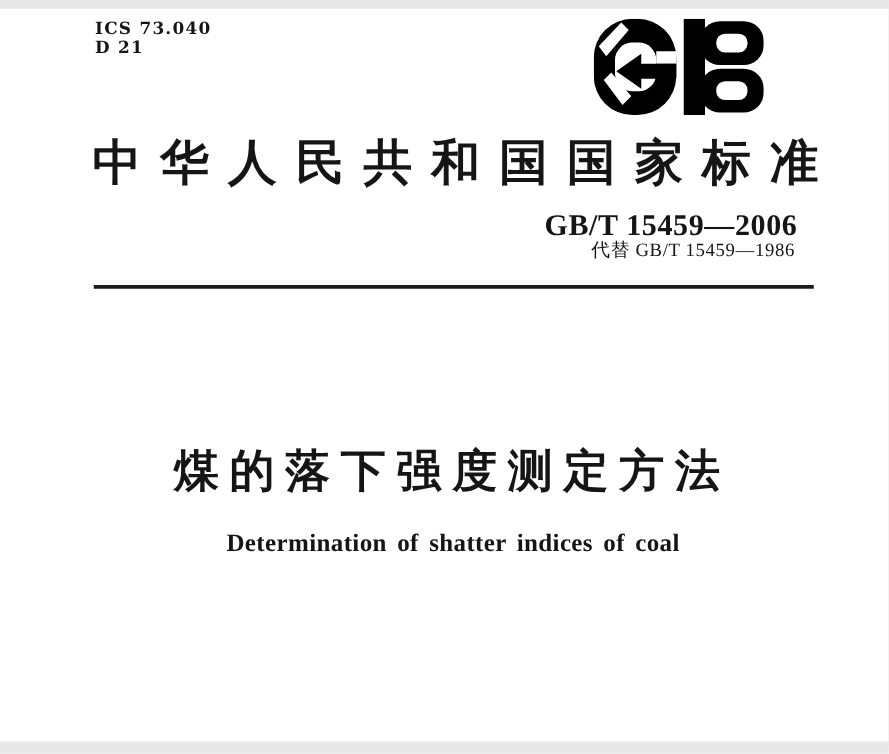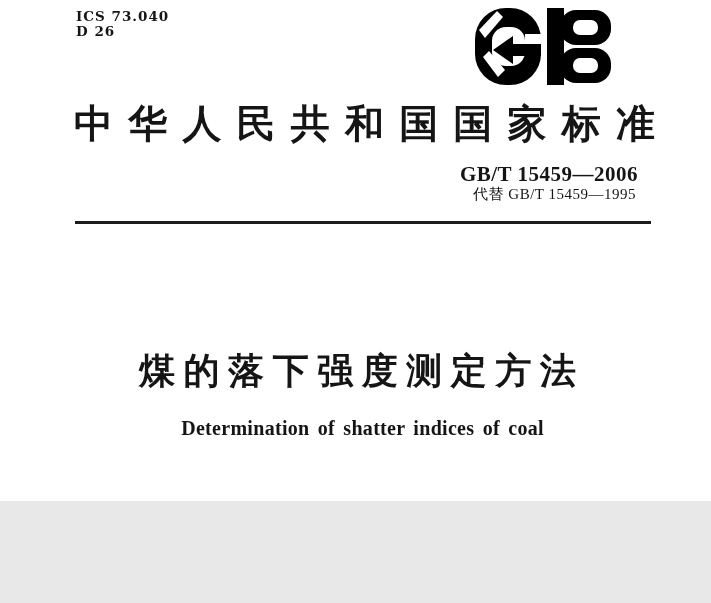--- a/index.html
+++ b/index.html
@@ -1,19 +1,19 @@
 <!DOCTYPE html>
 <html><head>
 <meta charset="utf-8">
 <style>
   html,body{margin:0;padding:0;background:#e8e8e8;}
   .page{
     position:relative;
-    width:711px;height:501px;
-    margin:0 auto;
+    width:711px;height:586px;
+    margin:7px auto;
     background:#ffffff;
     color:#151515;
     font-family:"Liberation Serif", serif;
     overflow:hidden;
   }
 
   
   .ics-block{
     position:absolute;left:76px;top:9px;
     font-family:"DejaVu Serif", serif;
@@ -29,21 +29,21 @@
     position:absolute;left:74px;top:101px;width:581px;
     display:flex;justify-content:space-between;
     font-family:"DejaVu Serif", serif;
     font-weight:700;font-size:39px;line-height:44px;
     white-space:nowrap;
   }
 
   .std-number{
     position:absolute;right:73px;top:163px;
     font-family:"Liberation Serif", serif;
-    font-weight:700;font-size:21px;line-height:23px;
+    font-weight:700;font-size:24px;line-height:23px;
     letter-spacing:0.5px;text-align:right;white-space:nowrap;
   }
   .replaces{
     position:absolute;right:75px;top:186px;
     font-family:"Liberation Serif", serif;
     font-size:15px;line-height:16px;
     letter-spacing:0.5px;text-align:right;white-space:nowrap;
   }
 
   .rule{
@@ -69,21 +69,21 @@
     white-space:nowrap;
   }
 </style>
 </head>
 <body>
 
 <div class="page">
 
   <div class="ics-block">
     <div>ICS 73.040</div>
-    <div>D 26</div>
+    <div>D 21</div>
   </div>
 
   <svg class="gb-logo" viewBox="0 0 136 77" xmlns="http://www.w3.org/2000/svg" aria-hidden="true">
 
     <rect x="0" y="0" width="66" height="77" rx="31" fill="#000"></rect>
     <rect x="17" y="19" width="33" height="39" rx="14" fill="#fff"></rect>
     <polygon points="4,22 22,3 28,9 10,30" fill="#fff"></polygon>
     <polygon points="8,49 14,43 30,62 23,69" fill="#fff"></polygon>
     <rect x="50" y="26" width="16" height="10" fill="#fff"></rect>
     <polygon points="66,36 38,36 38,28 18,42 38,56 38,48 66,48" fill="#000"></polygon>
@@ -103,21 +103,21 @@
     <span>共</span>
     <span>和</span>
     <span>国</span>
     <span>国</span>
     <span>家</span>
     <span>标</span>
     <span>准</span>
   </div>
 
   <div class="std-number">GB/T 15459—2006</div>
-  <div class="replaces">代替 GB/T 15459—1995</div>
+  <div class="replaces">代替 GB/T 15459—1986</div>
 
   <div class="rule"></div>
 
   <div class="cn-title">
     <span>煤</span>
     <span>的</span>
     <span>落</span>
     <span>下</span>
     <span>强</span>
     <span>度</span>

